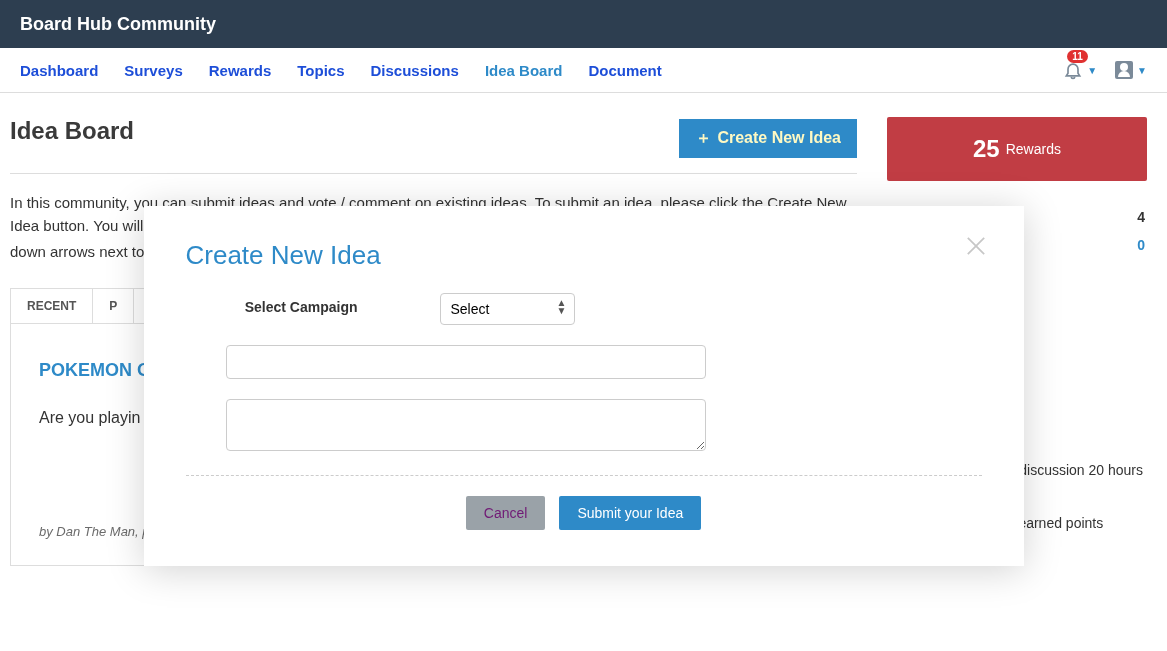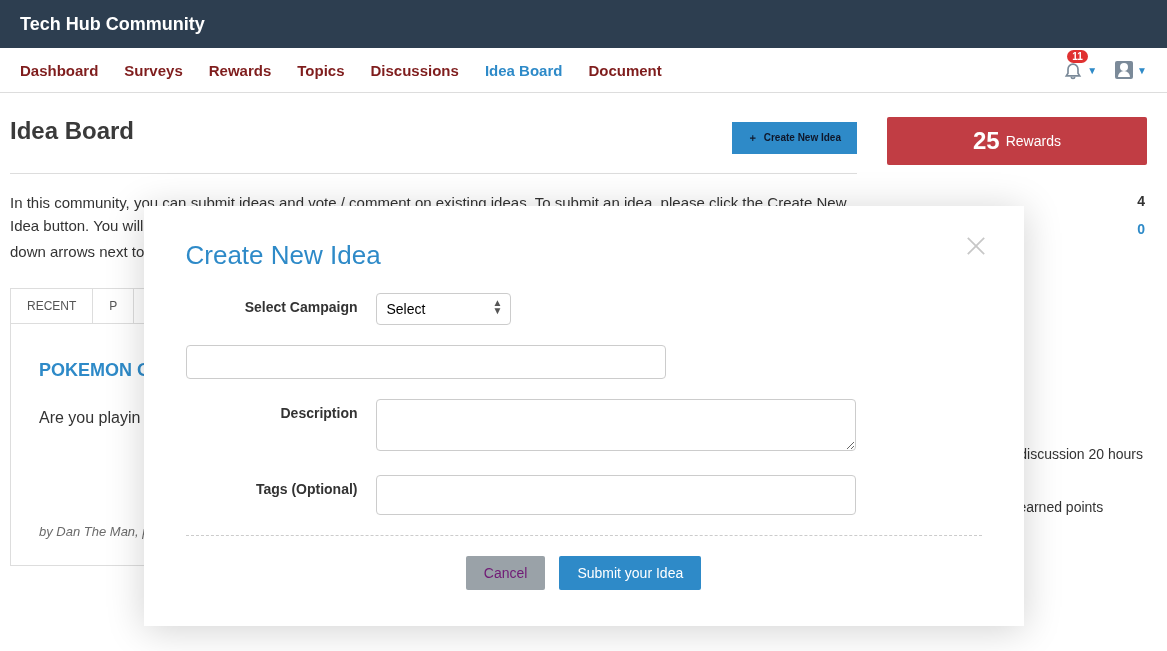--- a/index.html
+++ b/index.html
@@ -9,63 +9,63 @@
     height:48px; background:#2d3e50; color:#fff; display:flex; align-items:center;
     padding:0 20px; font-size:18px; font-weight:700;
     position:relative;
   }
   
   .nav {
     height:45px; background:#fff; border-bottom:1px solid #ddd;
     display:flex; align-items:center; padding:0 20px; justify-content:space-between;
   }
   .nav-left { display:flex; gap:26px; }
-  .nav-item { font-size:15px; color:#7f1d1d; font-weight:600; cursor:pointer; }
+  .nav-item { font-size:15px; color:#1d4ed8; font-weight:600; cursor:pointer; }
   .nav-item.active { color:#2e8ac8; }
   .nav-right { display:flex; align-items:center; gap:18px; }
   .bell-wrap { position:relative; display:flex; align-items:center; cursor:pointer;text-align:center; }
   .badge {
     position:absolute; top:-10px; left:4px; background:#e03131; color:#fff;
     border-radius:10px; font-size:10px; padding:1px 5px; font-weight:700;
   }
   .caret { font-size:10px; color:#2e8ac8; margin-left:4px; }
   .user-wrap { display:flex; align-items:center; cursor:pointer; }
   .user-glyph { width:18px; height:18px; background:#7b8a99; border-radius:2px; position:relative; }
   .user-glyph::before { content:""; position:absolute; left:5px; top:2px; width:8px; height:8px; background:#fff; border-radius:50%; }
   .user-glyph::after { content:""; position:absolute; left:3px; top:10px; width:12px; height:6px; background:#fff; border-radius:6px 6px 0 0; }
 
   
   .content { padding: 24px 20px 0 10px; display:flex; gap:30px; }
   .main { flex:1; max-width: 860px; }
   .side { width:260px; }
   .page-title { font-size:24px; font-weight:700; color:#3a3a3a; margin-bottom:14px;}
   .title-row { display:flex; justify-content:space-between; align-items:center; }
   .create-btn {
-    background:#2e8ac8; color:#0f172a; padding:9px 16px; font-size:10px; font-weight:600;
+    background:#2e8ac8; color:#fef9c3; padding:9px 16px; font-size:16px; font-weight:600;
     border:none; cursor:pointer;
   }
   .hr { border-top:1px solid #ddd; margin:14px 0 18px; }
   .intro { font-size:15px; line-height:1.5; color:#333; }
   .tabs { display:flex; border:1px solid #ddd; margin-top:24px; width:100%; }
-  .tab { padding:10px 16px; font-size:12px; font-weight:400; color:#555; border-right:1px solid #ddd; cursor:pointer; }
+  .tab { padding:10px 16px; font-size:12px; font-weight:700; color:#555; border-right:1px solid #ddd; cursor:pointer; }
   .tab:first-child { background:#fff; }
   .card { border:1px solid #ddd; border-top:none; padding:24px 28px 18px; }
   .idea-title { color:#2e8ac8; font-size:18px; font-weight:700; margin:12px 0 28px;}
   .idea-body { font-size:16px; margin-bottom:90px; }
   .meta-row { display:flex; justify-content:space-between; align-items:center; }
   .meta { font-size:13px; color:#6b6b6b; font-style:italic; }
   .meta .zero { color:#2e8ac8; font-style:normal; font-weight:700; margin-left:6px;}
   .meta .comments { color:#2e8ac8; font-style:italic; font-weight:700; }
   .socials { display:flex; gap:8px; }
   .soc { width:30px; height:30px; border-radius:50%; display:flex; align-items:center; justify-content:center; color:#fff; font-weight:700; font-size:14px; cursor:pointer;}
   .fb { background:#3b5998; }
   .tw { background:#5bbce4; }
 
   .points-card {
-    background:#c13d44; color:#fff; height:48px; display:flex; align-items:center; justify-content:center;
+    background:#c13d44; color:#fff; height:64px; display:flex; align-items:center; justify-content:center;
     font-size:14px; border-radius:2px;
   }
   .points-card .num { font-size:24px; font-weight:700; margin-right:6px; }
   .side-block { margin-top:22px; }
   .side-row { display:flex; justify-content:space-between; font-size:14px; padding:6px 2px; }
   .side-row .v { font-weight:600; }
   .side-row .link { color:#2e8ac8; }
   .activity { margin-top:200px; font-size:14px; line-height:1.6; }
   .activity .name { color:#2e8ac8; font-weight:600; }
   .activity-row { display:flex; gap:8px; margin-bottom:8px; }
@@ -75,23 +75,23 @@
 
   
   .modal {
     position:absolute; top:206px; left:50%; transform:translateX(-50%);
     width:880px; background:#fff; box-shadow:0 4px 36px rgba(0,0,0,.18);
     padding:34px 42px 36px;
   }
   .modal-close { position:absolute; top:26px; right:34px; cursor:pointer; color:#bbb; }
   .modal-close svg { width:28px; height:28px; }
   .modal-title { color:#2e8ac8; font-size:26px; font-weight:400; margin-bottom:22px; }
-  .form-row { display:flex; align-items:flex-start; margin-bottom:20px; }
+  .form-row { display:flex; align-items:flex-start; margin-bottom:20px;gap:24px; }
   .form-row label { width:190px; text-align:right; padding-right:18px; font-size:14px; font-weight:700; padding-top:6px;}
-  .form-row .field { flex:1; max-width: 480px; }
+  .form-row .field { flex:1; max-width: 480px; margin-left: 40px; }
   .select-wrap {
     position:relative; width:135px;
   }
   .select-wrap select {
     width:100%; height:32px; border:1px solid #ccc; border-radius:4px; background:#fff;
     font-size:14px; padding:0 24px 0 10px; appearance:none; -webkit-appearance:none;
   }
   .select-wrap .arrows {
     position:absolute; right:8px; top:6px; font-size:10px; line-height:8px; color:#555; pointer-events:none;
   }
@@ -103,21 +103,21 @@
   .modal-hr { border:none; border-top:1px dashed #ccc; margin:4px 0 20px; }
   .modal-actions { display:flex; justify-content:center; gap:14px; }
   .btn { border:none; padding:9px 18px; font-size:14px; cursor:pointer; border-radius:2px; }
   .btn-cancel { background:#9aa2a8; color:#701a75; }
   .btn-submit { background:#2e8ac8; color:#fff; }
 </style>
 </head>
 <body>
 
 <div class="banner">
-  <span>Tech Hub Community</span>
+  <span>Board Hub Community</span>
 </div>
 
 <div class="nav">
   <div class="nav-left">
     <span class="nav-item">Dashboard</span>
     <span class="nav-item">Surveys</span>
     <span class="nav-item">Rewards</span>
     <span class="nav-item">Topics</span>
     <span class="nav-item">Discussions</span>
     <span class="nav-item active">Idea Board</span>
@@ -230,32 +230,25 @@
     </div>
   </div>
 
   <div class="form-row">
     <div class="field">
       <input type="text" value="" style="">
     </div>
   </div>
 
   <div class="form-row">
-    <label>Description</label>
     <div class="field">
       <textarea style=""></textarea>
     </div>
   </div>
 
-  <div class="form-row">
-    <label>Tags (Optional)</label>
-    <div class="field">
-      <input type="text" class="tagbox" value="" style="">
-    </div>
-  </div>
 
   <hr class="modal-hr">
 
   <div class="modal-actions">
     <button class="btn btn-cancel">Cancel</button>
     <button class="btn btn-submit">Submit your Idea</button>
   </div>
 </div>
 
 </body></html>

